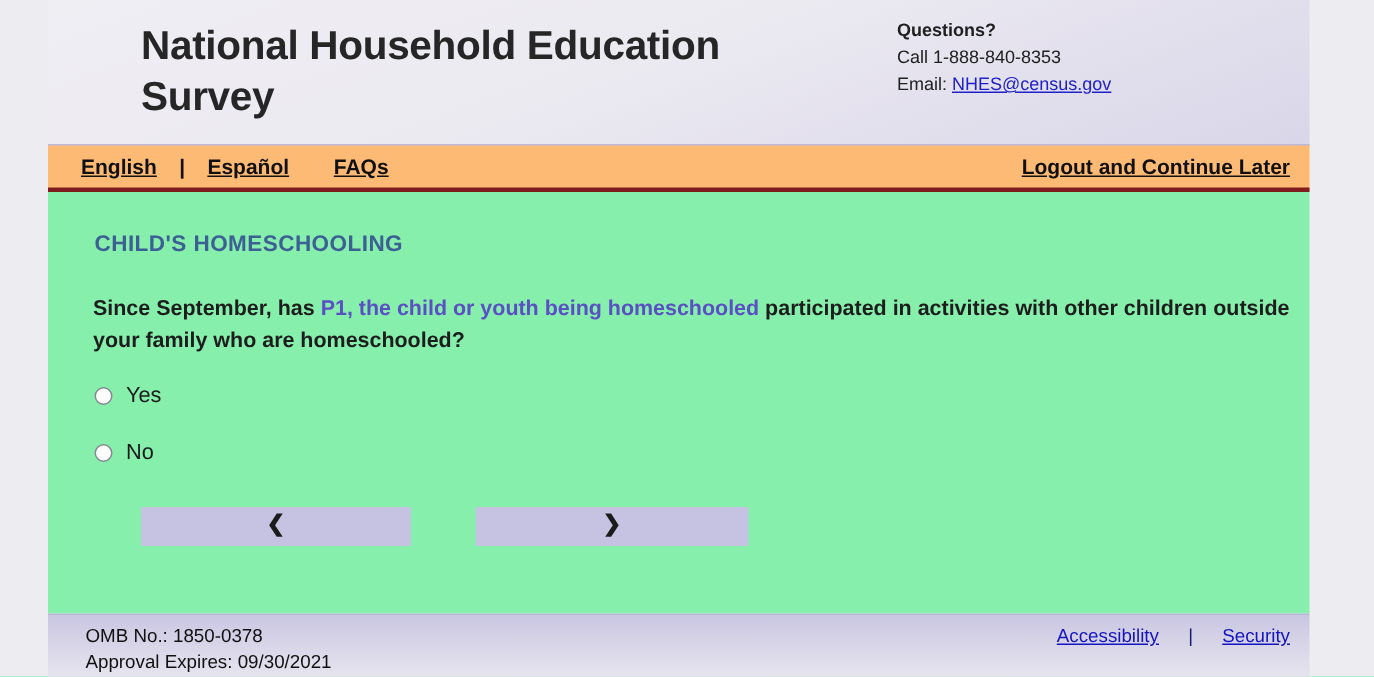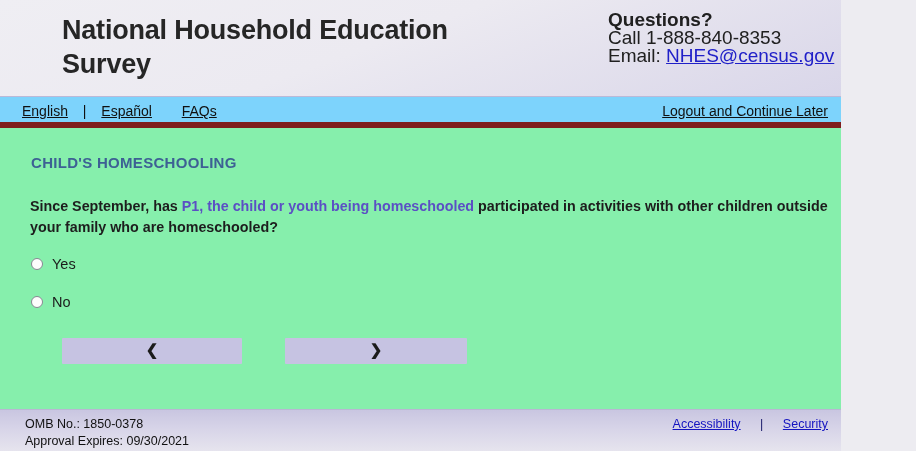--- a/index.html
+++ b/index.html
@@ -11,20 +11,21 @@
     height: 451px;
     background: #edecf1;
     font-family: "Liberation Sans", sans-serif;
     color: #1a1a1a;
     overflow: hidden;
   }
   .page {
     position: relative;
     width: 841px;
     height: 451px;
+    padding-left: 32px;
   }
 
   
   .header {
     position: relative;
     height: 96px;
     background: linear-gradient(to bottom, #efedf3 0%, #ecebf2 35%, #dedaea 100%);
     background-image: linear-gradient(160deg, #efeef3 0%, #eceaf1 45%, #d9d6e9 100%);
   }
   .site-title {
@@ -33,42 +34,43 @@
     top: 13px;
     width: 470px;
     font-size: 27px;
     font-weight: bold;
     line-height: 34px;
     color: #262626;
     letter-spacing: -0.2px;
   }
   .contact {
     position: absolute;
-    left: 608px;
+    left: 566px;
     top: 11px;
-    font-size: 19px;
+    font-size: 12px;
     line-height: 18px;
     color: #202020;
   }
   .contact .q-title {
     font-weight: bold;
   }
   .contact a {
     color: #2020c8;
     text-decoration: underline;
   }
 
   
   .navbar {
     position: relative;
     height: 32px;
-    background: #7dd3fc;
+    background: #fdba74;
     border-top: 1px solid #bbb9d8;
-    border-bottom: 6px solid #7f1d1d;
+    border-bottom: 3px solid #7f1d1d;
     box-sizing: border-box;
+    font-weight: bold;
   }
   .nav-left {
     position: absolute;
     left: 22px;
     top: 6px;
     font-size: 14px;
     white-space: nowrap;
   }
   .nav-left a, .nav-right a {
     color: #101010;

